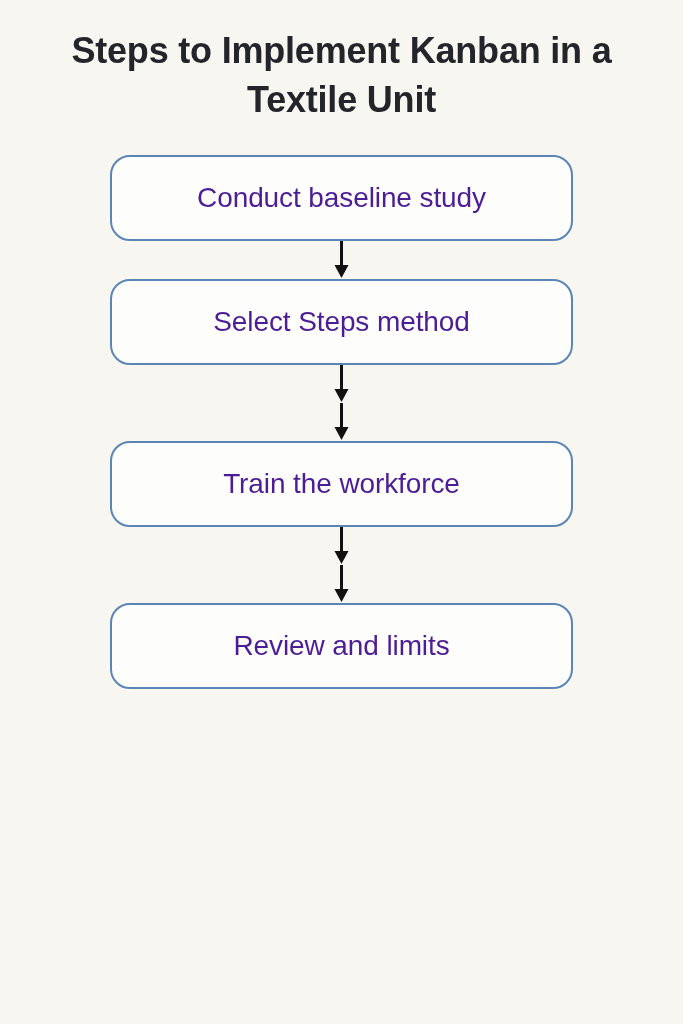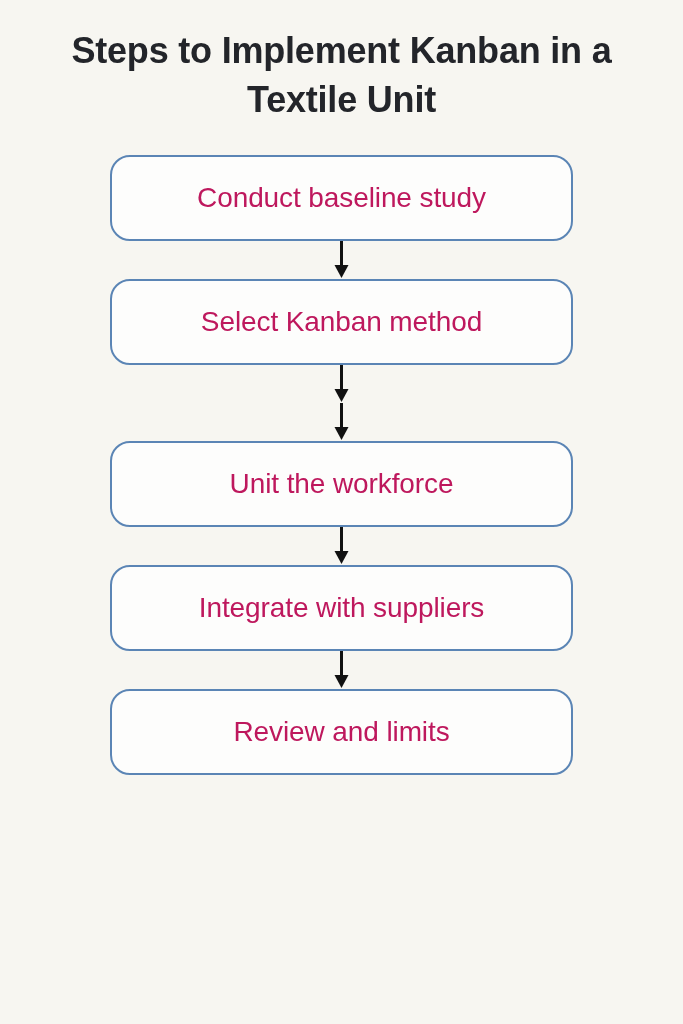--- a/index.html
+++ b/index.html
@@ -49,21 +49,21 @@
     border-radius: 20px;
     box-sizing: border-box;
     display: flex;
     align-items: center;
     justify-content: center;
   }
   .node-label {
     font-size: 28px;
     line-height: 34px;
     font-weight: 500;
-    color: #be185d;
+    color: #4c1d95;
     text-align: center;
     letter-spacing: -0.1px;
     padding: 0 18px;
   }
   .connector {
     position: relative;
     width: 463px;
     height: 38px;
   }
   .connector svg {
@@ -87,52 +87,49 @@
     </div>
 
     <div class="connector">
       <svg width="463" height="38" viewBox="0 0 463 38" xmlns="http://www.w3.org/2000/svg">
         <line x1="231.5" y1="0" x2="231.5" y2="26" stroke="#111111" stroke-width="3"></line>
         <polygon points="231.5,37 224.5,24 238.5,24" fill="#111111"></polygon>
       </svg>
     </div>
 
     <div class="node">
-      <span class="node-label">Select Kanban method</span>
+      <span class="node-label">Select Steps method</span>
     </div>
 
     <div class="connector">
       <svg width="463" height="38" viewBox="0 0 463 38" xmlns="http://www.w3.org/2000/svg">
         <line x1="231.5" y1="0" x2="231.5" y2="26" stroke="#111111" stroke-width="3"></line>
         <polygon points="231.5,37 224.5,24 238.5,24" fill="#111111"></polygon>
       </svg>
     </div>
 
 
     <div class="connector">
       <svg width="463" height="38" viewBox="0 0 463 38" xmlns="http://www.w3.org/2000/svg">
         <line x1="231.5" y1="0" x2="231.5" y2="26" stroke="#111111" stroke-width="3"></line>
         <polygon points="231.5,37 224.5,24 238.5,24" fill="#111111"></polygon>
       </svg>
     </div>
 
     <div class="node">
-      <span class="node-label">Unit the workforce</span>
+      <span class="node-label">Train the workforce</span>
     </div>
 
     <div class="connector">
       <svg width="463" height="38" viewBox="0 0 463 38" xmlns="http://www.w3.org/2000/svg">
         <line x1="231.5" y1="0" x2="231.5" y2="26" stroke="#111111" stroke-width="3"></line>
         <polygon points="231.5,37 224.5,24 238.5,24" fill="#111111"></polygon>
       </svg>
     </div>
 
-    <div class="node">
-      <span class="node-label">Integrate with suppliers</span>
-    </div>
 
     <div class="connector">
       <svg width="463" height="38" viewBox="0 0 463 38" xmlns="http://www.w3.org/2000/svg">
         <line x1="231.5" y1="0" x2="231.5" y2="26" stroke="#111111" stroke-width="3"></line>
         <polygon points="231.5,37 224.5,24 238.5,24" fill="#111111"></polygon>
       </svg>
     </div>
 
     <div class="node">
       <span class="node-label">Review and limits</span>

